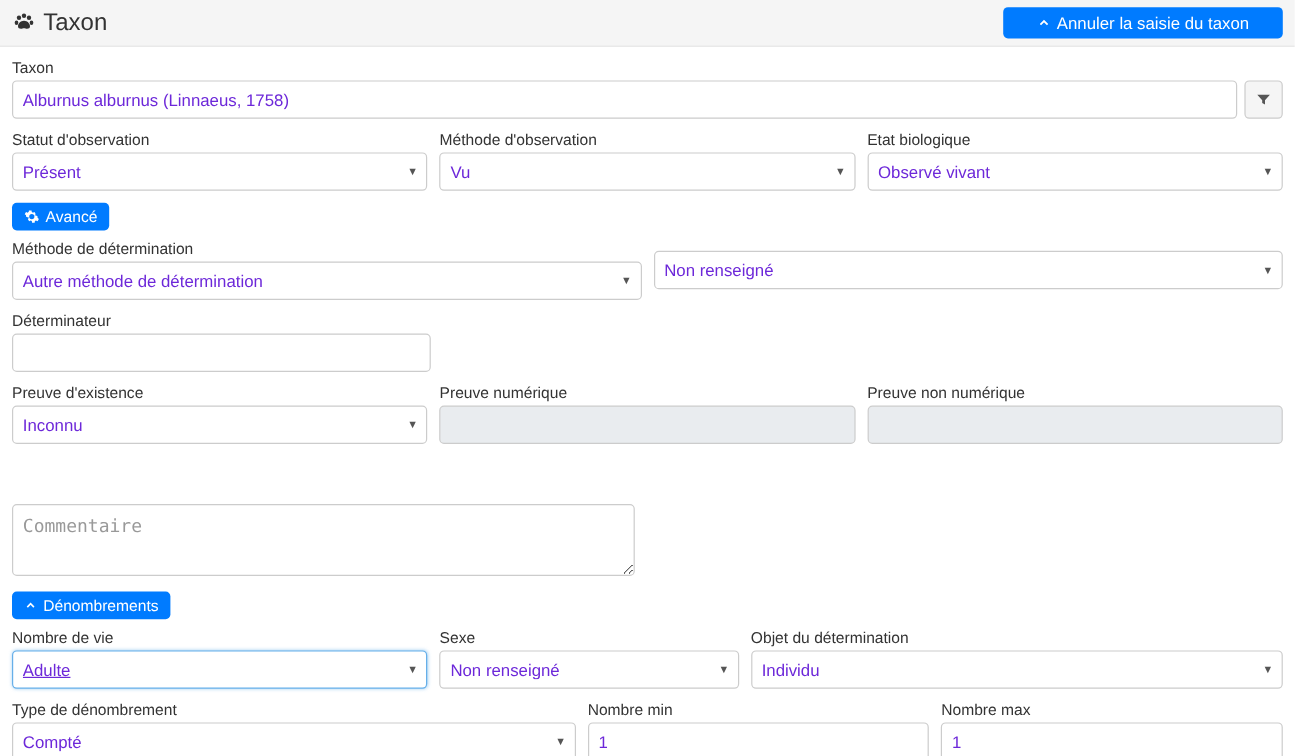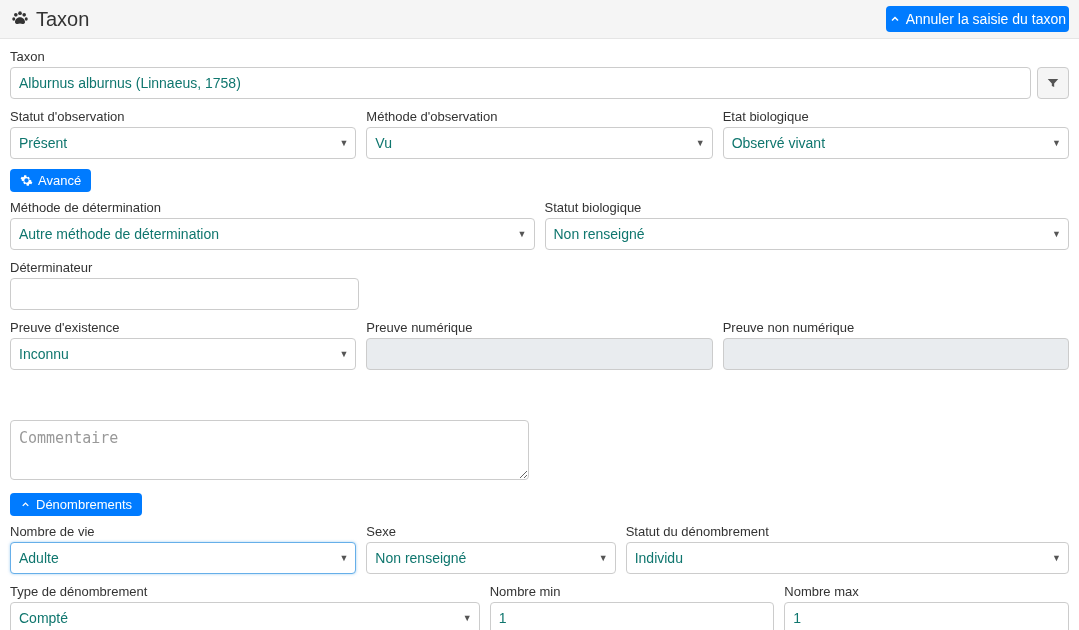--- a/index.html
+++ b/index.html
@@ -1,46 +1,46 @@
 <!DOCTYPE html>
 <html><head>
 <meta charset="utf-8">
 <style>
   * { box-sizing: border-box; margin: 0; padding: 0; }
   body { font-family: -apple-system, BlinkMacSystemFont, "Segoe UI", Helvetica, Arial, sans-serif; font-size: 14px; color: #333; background: #fff; }
   .header { display: flex; align-items: center; justify-content: space-between; padding: 6px 10px; background: #f5f5f5; border-bottom: 1px solid #e5e5e5; }
   .header-title { display: flex; align-items: center; gap: 6px; font-size: 20px; color: #333; }
-  .btn { display: inline-flex; align-items: center; gap: 5px; padding: 5px 3px; border: none; border-radius: 4px; font-size: 14px; cursor: pointer; background: #007bff; color: #fff; }
+  .btn { display: inline-flex; align-items: center; gap: 5px; padding: 5px 28px; border: none; border-radius: 4px; font-size: 14px; cursor: pointer; background: #007bff; color: #fff; }
   .btn-sm { padding: 4px 10px; font-size: 13px; }
   .content { padding: 10px; }
   .form-group { margin-bottom: 10px; }
   .form-label { display: block; font-size: 13px; color: #333; margin-bottom: 3px; }
   .form-control, .form-select {
     width: 100%; height: 32px; padding: 4px 8px; font-size: 14px;
-    border: 1px solid #ccc; border-radius: 4px; background: #fff; color: #0f766e;
+    border: 1px solid #ccc; border-radius: 4px; background: #fff; color: #6d28d9;
   }
   .form-select { appearance: none; -webkit-appearance: none; background-image: none; position: relative; }
   .select-wrap { position: relative; }
   .select-wrap::after {
     content: "▼"; font-size: 9px; color: #555; position: absolute; right: 8px; top: 50%; transform: translateY(-50%); pointer-events: none;
   }
   .form-control[disabled] { background: #e9ecef; color: #6c757d; }
   textarea.form-control { height: 60px; resize: both; padding: 8px; font-size: 15px; margin-top: 40px; }
   textarea.form-control::placeholder { color: #999; }
   .row { display: flex; gap: 10px; align-items: center; }
   .col { flex: 1; min-width: 0; }
   .taxon-row { display: flex; gap: 6px; align-items: flex-end; }
   .filter-btn {
     width: 32px; height: 32px; border: 1px solid #ccc; border-radius: 4px; background: #f5f5f5;
     display: flex; align-items: center; justify-content: center; cursor: pointer; flex-shrink: 0;
   }
   .section-btn { margin-bottom: 8px; }
   .hr { border: none; border-top: 1px solid #eee; margin: 12px 0; }
   svg { display: block; }
-  .highlight-select .form-select { border-color: #66afe9; box-shadow: 0 0 3px rgba(102,175,233,.6); }
+  .highlight-select .form-select { border-color: #66afe9; box-shadow: 0 0 3px rgba(102,175,233,.6); text-decoration: underline; }
 </style>
 </head>
 <body>
 
 <div class="header">
   <div class="header-title">
     <span>
       <svg width="20" height="20" viewBox="0 0 24 24" fill="#333">
         <circle cx="7" cy="7" r="2.2"></circle>
           <circle cx="12" cy="5" r="2.2"></circle>
@@ -121,21 +121,20 @@
   <div class="row">
     <div class="col form-group">
       <label class="form-label">Méthode de détermination</label>
       <div class="select-wrap">
         <select class="form-select">
           <option>Autre méthode de détermination</option>
         </select>
       </div>
     </div>
     <div class="col form-group">
-      <label class="form-label">Statut biologique</label>
       <div class="select-wrap">
         <select class="form-select">
           <option>Non renseigné</option>
         </select>
       </div>
     </div>
   </div>
 
   
   <div class="row">
@@ -192,21 +191,21 @@
     </div>
     <div class="col form-group" style="flex:0.72">
       <label class="form-label">Sexe</label>
       <div class="select-wrap">
         <select class="form-select">
           <option>Non renseigné</option>
         </select>
       </div>
     </div>
     <div class="col form-group" style="flex:1.28">
-      <label class="form-label">Statut du dénombrement</label>
+      <label class="form-label">Objet du détermination</label>
       <div class="select-wrap">
         <select class="form-select">
           <option>Individu</option>
         </select>
       </div>
     </div>
   </div>
 
   
   <div class="row">

